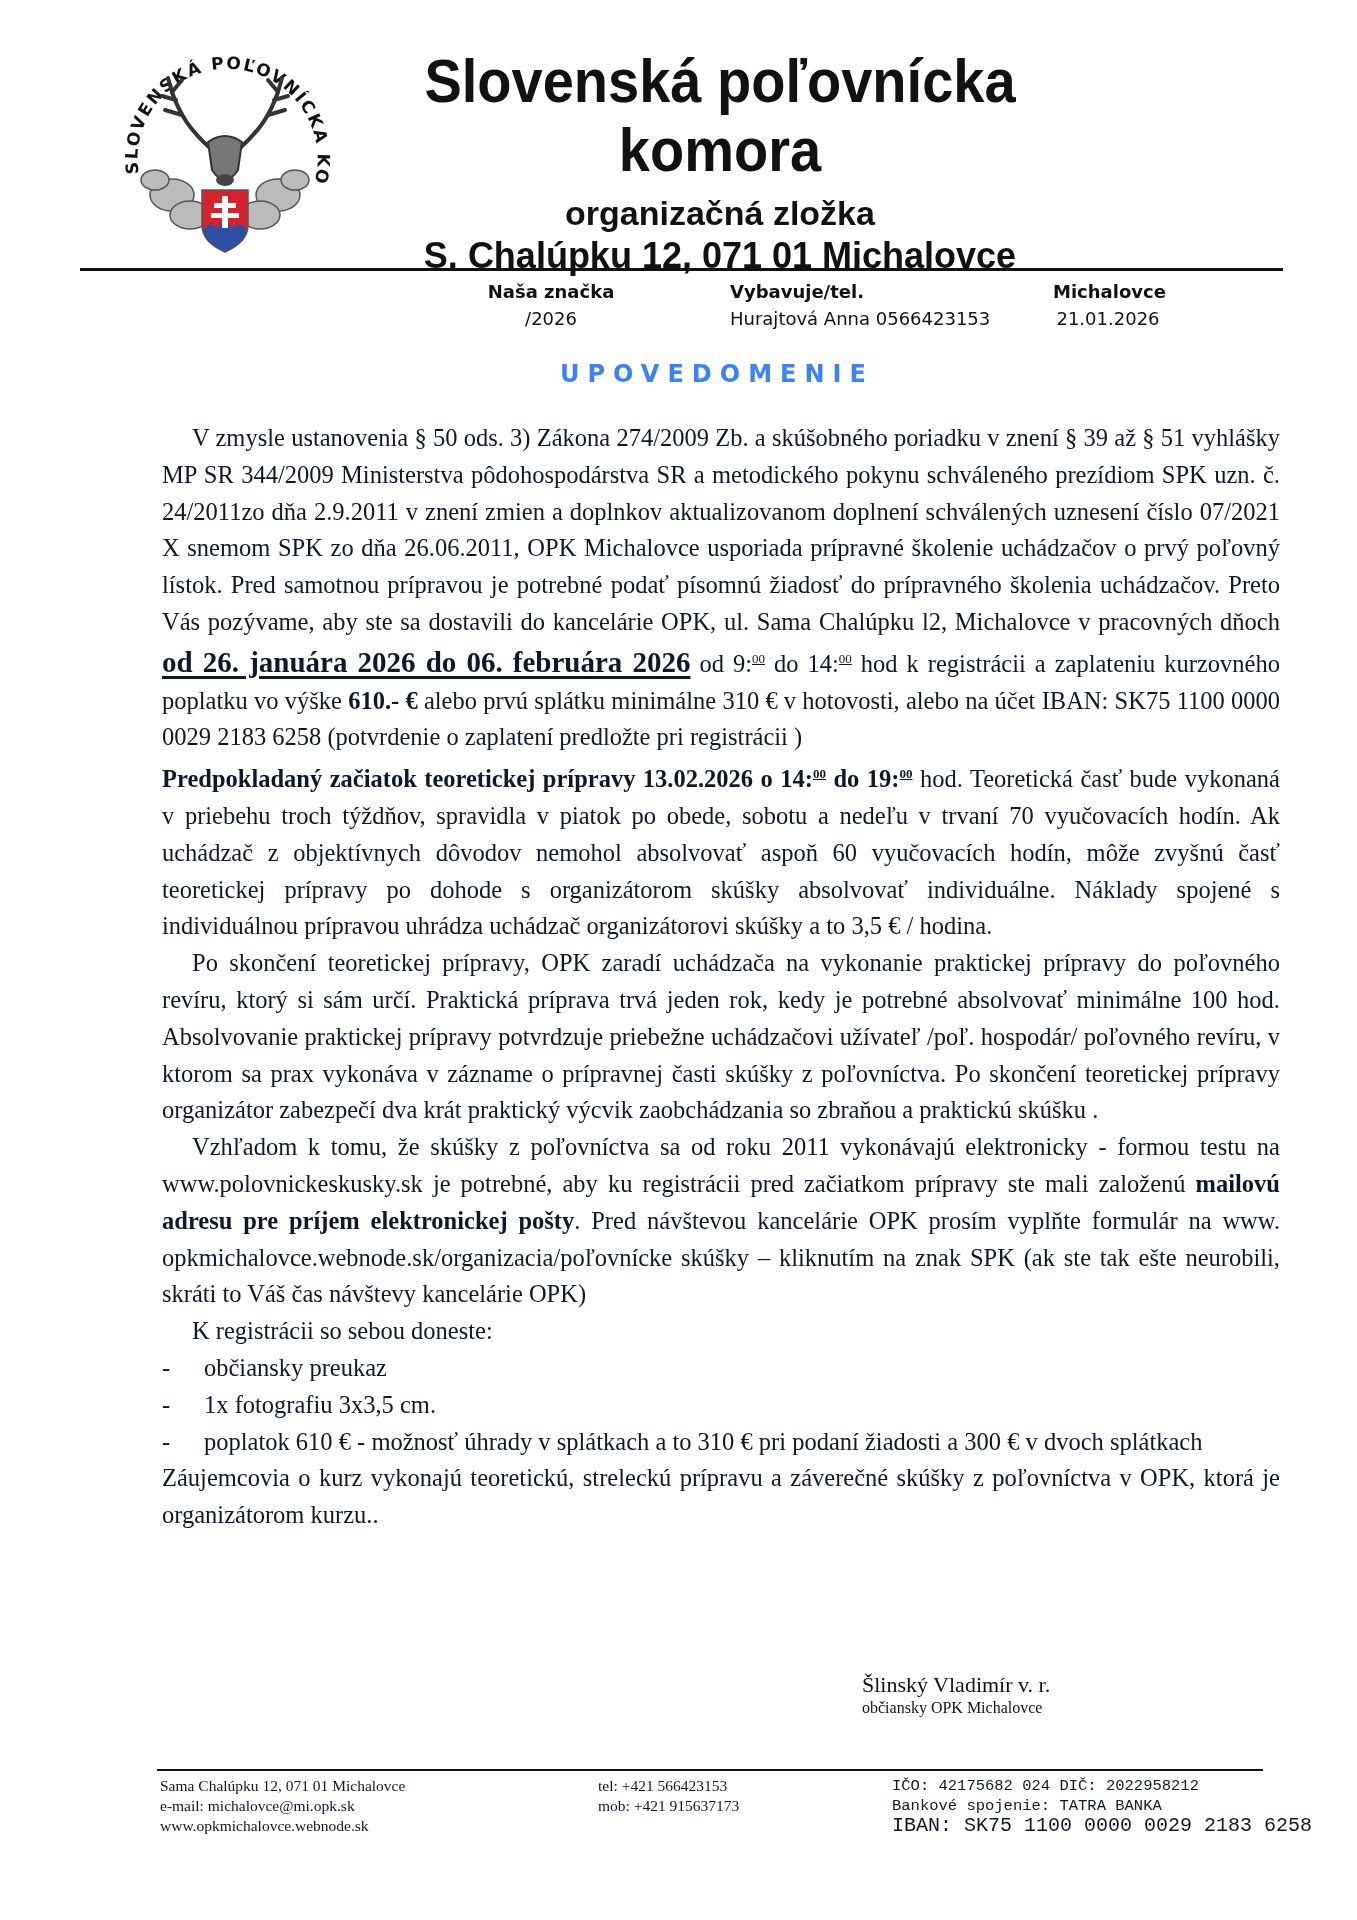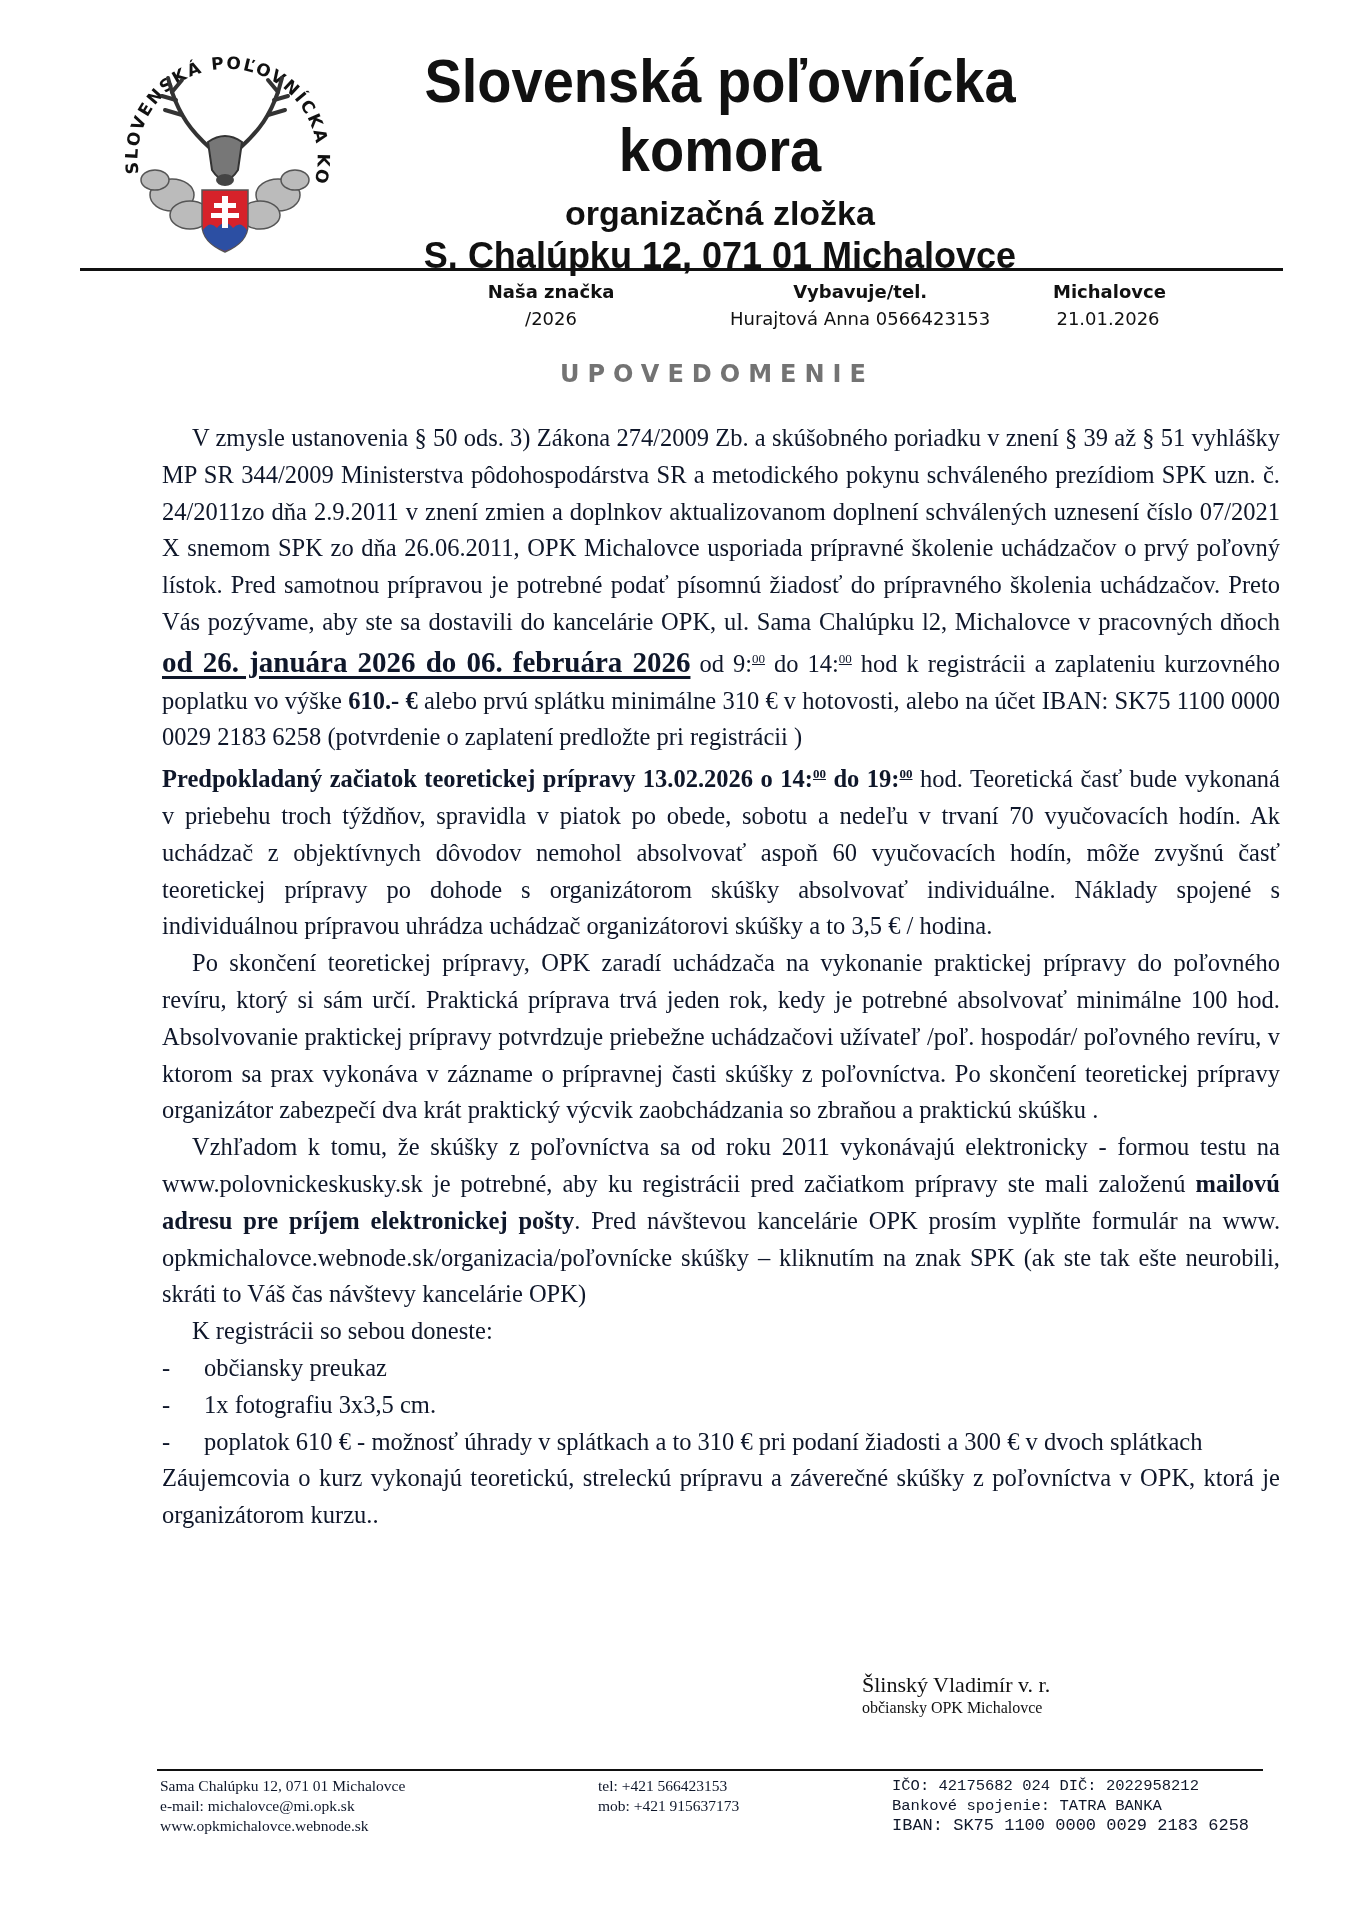--- a/index.html
+++ b/index.html
@@ -9,28 +9,28 @@
     
     .logo { position: absolute; left: 110px; top: 30px; width: 230px; height: 225px; }
     .org { position: absolute; left: 340px; top: 52px; width: 760px; text-align: center;
            font-family: Liberation Sans, sans-serif; font-weight: bold; color: #111; }
     .org .l1 { font-size: 56px; line-height: 64px; letter-spacing: 0px; transform: scaleY(1.08); }
     .org .l2 { font-size: 34px; line-height: 42px; margin-top: 12px; }
     .org .l3 { font-size: 36px; line-height: 44px; }
     .org .l4 { font-size: 36px; line-height: 44px; }
     .rule-top { position: absolute; left: 80px; top: 268px; width: 1203px; height: 3px; background: #111; }
 
-    .meta { position: absolute; top: 278px; font-family: "DejaVu Sans", sans-serif; font-size: 18px; line-height: 27px; color: #111; text-align: center; }
+    .meta { position: absolute; top: 278px; font-family: "DejaVu Sans", sans-serif; font-size: 18px; line-height: 27px; color: #111; }
     .meta .h { font-weight: bold; }
     .meta1 { left: 486px; text-align: center; width: 130px; }
     .meta2 { left: 730px; }
     .meta3 { left: 1053px; text-align: center; width: 110px; }
 
     .title { position: absolute; left: 560px; top: 360px; font-family: "DejaVu Sans", sans-serif; font-weight: bold;
-             font-size: 24px; letter-spacing: 8px; color: #737373; }
+             font-size: 24px; letter-spacing: 8px; color: #3b82f6; }
 
     
     .body { position: absolute; left: 162px; top: 420px; width: 1118px; font-family: "Liberation Serif", serif;
             font-size: 24.5px; line-height: 36.8px; color: #0f172a; }
     .body p { margin: 0; text-align: justify; }
     .ind { text-indent: 30px; }
     .big { font-weight: bold; font-size: 29px; text-decoration: underline; text-decoration-thickness: 3px; text-underline-offset: 4px; }
     .b { font-weight: bold; }
     sup.t { font-size: 13px; text-decoration: underline; vertical-align: 9px; }
     .list { margin: 0; padding: 0; list-style: none; }
@@ -41,21 +41,21 @@
     .sig { position: absolute; left: 862px; top: 1672px; font-family: "Liberation Serif", serif; color: #111; }
     .sig .name { font-size: 22px; line-height: 26px; }
     .sig .role { font-size: 16px; line-height: 20px; }
 
     
     .rule-bot { position: absolute; left: 157px; top: 1769px; width: 1106px; height: 2px; background: #111; }
     .foot { position: absolute; top: 1776px; font-family: "Liberation Serif", serif; font-size: 15.5px; line-height: 20px; color: #0f172a; white-space: nowrap; }
     .f1 { left: 160px; }
     .f2 { left: 598px; }
     .f3 { left: 892px; font-family: Liberation Mono, monospace; }
-    .f3 .iban { font-size: 17px; text-align: center; }
+    .f3 .iban { font-size: 20px; text-align: center; }
   </style>
 </head>
 <body>
 
 <div class="page">
 
   <div class="logo">
     <svg width="230" height="225" viewBox="0 0 230 225">
       <defs>
         <path id="arcPath" d="M 30 150 A 90 90 0 1 1 205 150" fill="none"></path>

